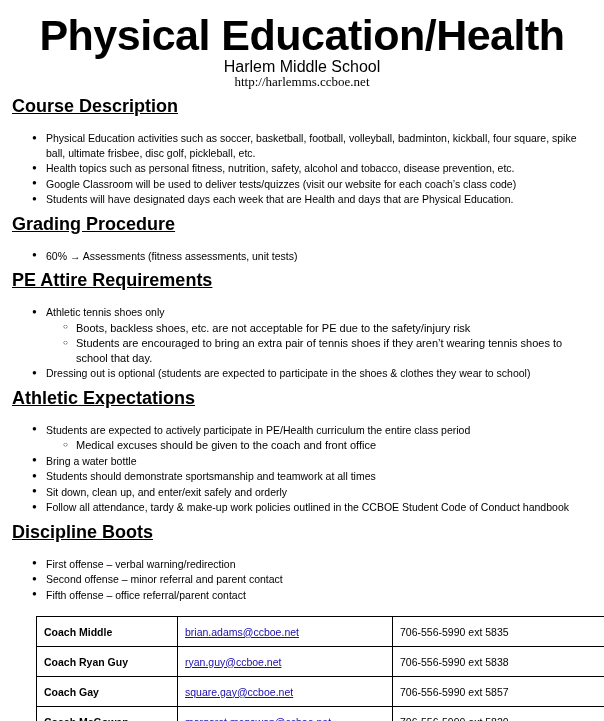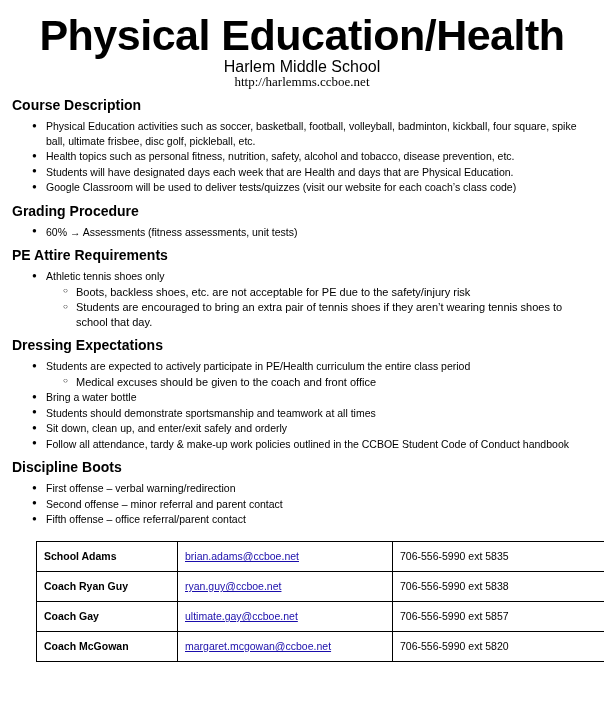--- a/index.html
+++ b/index.html
@@ -39,27 +39,28 @@
   .subtitle-url {
     text-align: center;
     font-size: 13px;
     line-height: 15px;
     font-family: "Liberation Serif", serif;
   }
   .section {
     margin-top: 7px;
   }
   .section-heading {
-    font-size: 14px;
+    font-size: 18px;
     font-weight: bold;
+    text-decoration: underline;
     margin-bottom: 1px;
     display: inline-block;
   }
   ul.lvl1 {
-    margin: 5px 0 0 0;
+    margin: 13px 0 0 0;
     padding-left: 34px;
     list-style: none;
   }
   ul.lvl1 > li {
     position: relative;
     font-size: 10.5px;
     line-height: 14.5px;
     margin: 0 0 1px 0;
     padding-left: 0;
   }
@@ -116,63 +117,64 @@
 <div class="page">
 
   <div class="doc-title">Physical Education/Health</div>
   <div class="subtitle">Harlem Middle School</div>
   <div class="subtitle-url">http://harlemms.ccboe.net</div>
 
   <div id="sections-container">
       <div class="section"><div class="section-heading">Course Description</div><ul class="lvl1">
           <li>Physical Education activities such as soccer, basketball, football, volleyball, badminton, kickball, four square, spike ball, ultimate frisbee, disc golf, pickleball, etc.</li>
           <li>Health topics such as personal fitness, nutrition, safety, alcohol and tobacco, disease prevention, etc.</li>
+          <li>Google Classroom will be used to deliver tests/quizzes (visit our website for each coach’s class code)</li>
           <li>Students will have designated days each week that are Health and days that are Physical Education.</li>
-          <li>Google Classroom will be used to deliver tests/quizzes (visit our website for each coach’s class code)</li>
         </ul></div>
       <div class="section"><div class="section-heading">Grading Procedure</div><ul class="lvl1">
           <li>60% → Assessments (fitness assessments, unit tests)</li>
         </ul></div>
       <div class="section"><div class="section-heading">PE Attire Requirements</div><ul class="lvl1">
           <li>Athletic tennis shoes only<ul class="lvl2">
               <li>Boots, backless shoes, etc. are not acceptable for PE due to the safety/injury risk</li>
               <li>Students are encouraged to bring an extra pair of tennis shoes if they aren’t wearing tennis shoes to school that day.</li>
             </ul></li>
+          <li>Dressing out is optional (students are expected to participate in the shoes &amp; clothes they wear to school)</li>
         </ul></div>
-      <div class="section"><div class="section-heading">Dressing Expectations</div><ul class="lvl1">
+      <div class="section"><div class="section-heading">Athletic Expectations</div><ul class="lvl1">
           <li>Students are expected to actively participate in PE/Health curriculum the entire class period<ul class="lvl2">
               <li>Medical excuses should be given to the coach and front office</li>
             </ul></li>
           <li>Bring a water bottle</li>
           <li>Students should demonstrate sportsmanship and teamwork at all times</li>
           <li>Sit down, clean up, and enter/exit safely and orderly</li>
           <li>Follow all attendance, tardy &amp; make-up work policies outlined in the CCBOE Student Code of Conduct handbook</li>
         </ul></div>
       <div class="section"><div class="section-heading">Discipline Boots</div><ul class="lvl1">
           <li>First offense – verbal warning/redirection</li>
           <li>Second offense – minor referral and parent contact</li>
           <li>Fifth offense – office referral/parent contact</li>
         </ul></div>
     </div>
 
   <table class="contact-table">
     <tbody id="contact-rows">
         <tr>
-          <td class="col-name">School Adams</td>
+          <td class="col-name">Coach Middle</td>
           <td class="col-email"><span class="email-link">brian.adams@ccboe.net</span></td>
           <td class="col-phone nowrap">706-556-5990 ext 5835</td>
         </tr>
         <tr>
           <td class="col-name">Coach Ryan Guy</td>
           <td class="col-email"><span class="email-link">ryan.guy@ccboe.net</span></td>
           <td class="col-phone nowrap">706-556-5990 ext 5838</td>
         </tr>
         <tr>
           <td class="col-name">Coach Gay</td>
-          <td class="col-email"><span class="email-link">ultimate.gay@ccboe.net</span></td>
+          <td class="col-email"><span class="email-link">square.gay@ccboe.net</span></td>
           <td class="col-phone nowrap">706-556-5990 ext 5857</td>
         </tr>
         <tr>
           <td class="col-name">Coach McGowan</td>
           <td class="col-email"><span class="email-link">margaret.mcgowan@ccboe.net</span></td>
           <td class="col-phone nowrap">706-556-5990 ext 5820</td>
         </tr>
       </tbody>
   </table>
 

